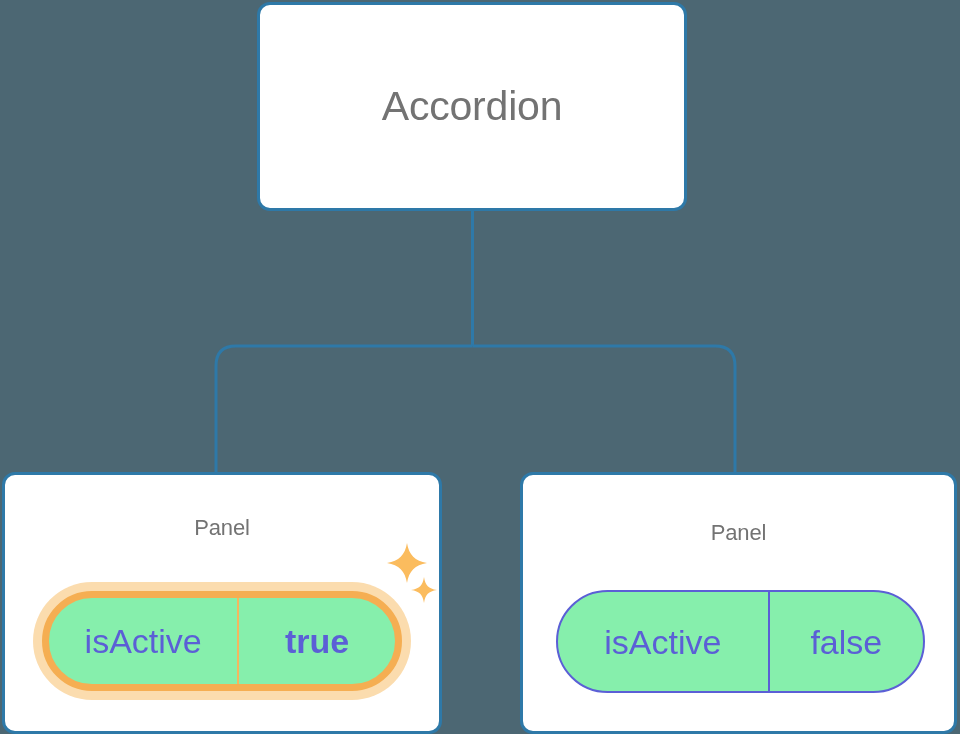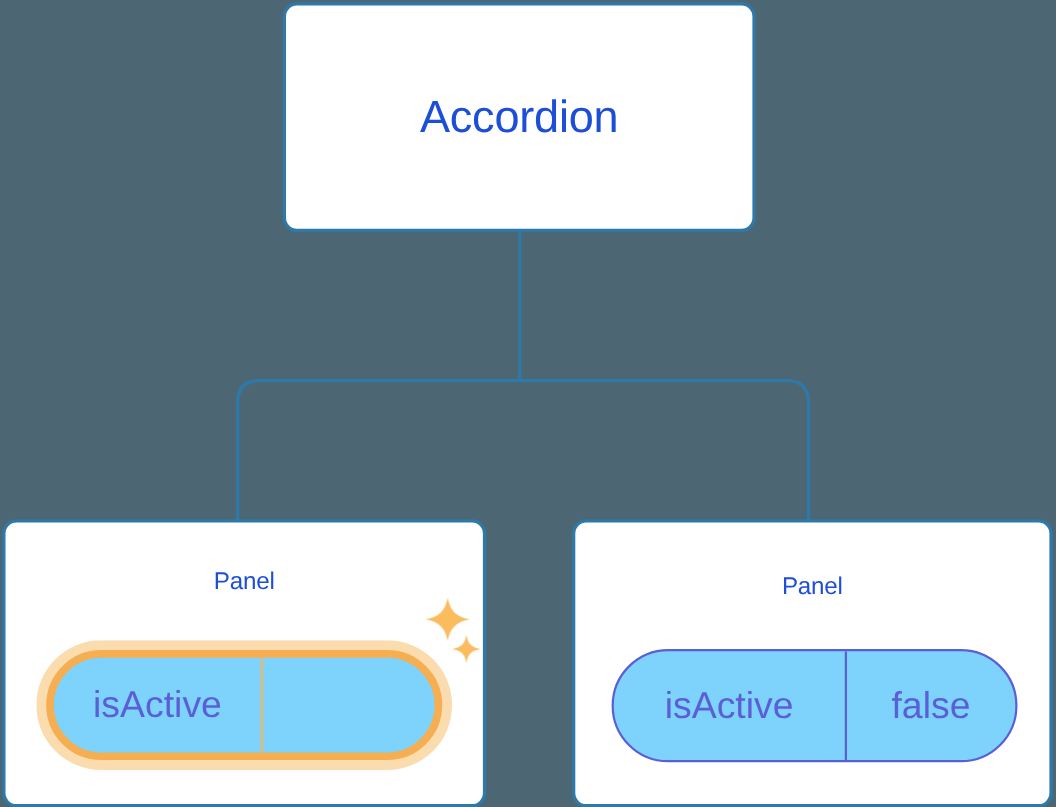--- a/index.html
+++ b/index.html
@@ -62,21 +62,21 @@
   }
 
   #panel-card-right {
     left: 520px;
     top: 472px;
     width: 437px;
     height: 262px;
   }
 
   .node-title {
-    color: #1d4ed8;
+    color: #737373;
     font-weight: 400;
     letter-spacing: -0.2px;
     text-align: center;
     user-select: none;
   }
 
   #accordion-title {
     font-size: 41px;
     line-height: 1;
   }
@@ -97,21 +97,21 @@
     display: flex;
     align-items: center;
   }
 
   
   .pill {
     display: flex;
     align-items: stretch;
     border: 2px solid #5b5fd6;
     border-radius: 999px;
-    background: #7dd3fc;
+    background: #86efac;
     box-sizing: border-box;
     overflow: hidden;
   }
 
   .pill-key,
   .pill-val {
     display: flex;
     align-items: center;
     justify-content: center;
     color: #5b5fd6;
@@ -179,20 +179,21 @@
 
   <div id="panel-card-left" class="node-card">
     <div class="panel-title node-title">Panel</div>
 
     <div class="pill-wrap" style="left: 33px; top: 580px; width: 377px; height: 120px; position: fixed;"></div>
   </div>
 
   <div class="pill-highlight-wrap" style="left:33px; top:582px; width:378px; height:118px; z-index:3;">
     <div class="pill highlighted">
       <div class="pill-key" style="width:55%;">isActive</div>
+      <div class="pill-val" style="width:45%;">true</div>
     </div>
   </div>
 
   <svg class="sparkle" id="sparkle-large" width="44" height="44" viewBox="0 0 44 44">
     <path d="M22 2 C24 14 30 20 42 22 C30 24 24 30 22 42 C20 30 14 24 2 22 C14 20 20 14 22 2 Z" fill="#fbbc5e"></path>
   </svg>
   <svg class="sparkle" id="sparkle-small" width="30" height="30" viewBox="0 0 30 30">
     <path d="M15 2 C16.4 10.6 19.4 13.6 28 15 C19.4 16.4 16.4 19.4 15 28 C13.6 19.4 10.6 16.4 2 15 C10.6 13.6 13.6 10.6 15 2 Z" fill="#fbbc5e"></path>
   </svg>
 

